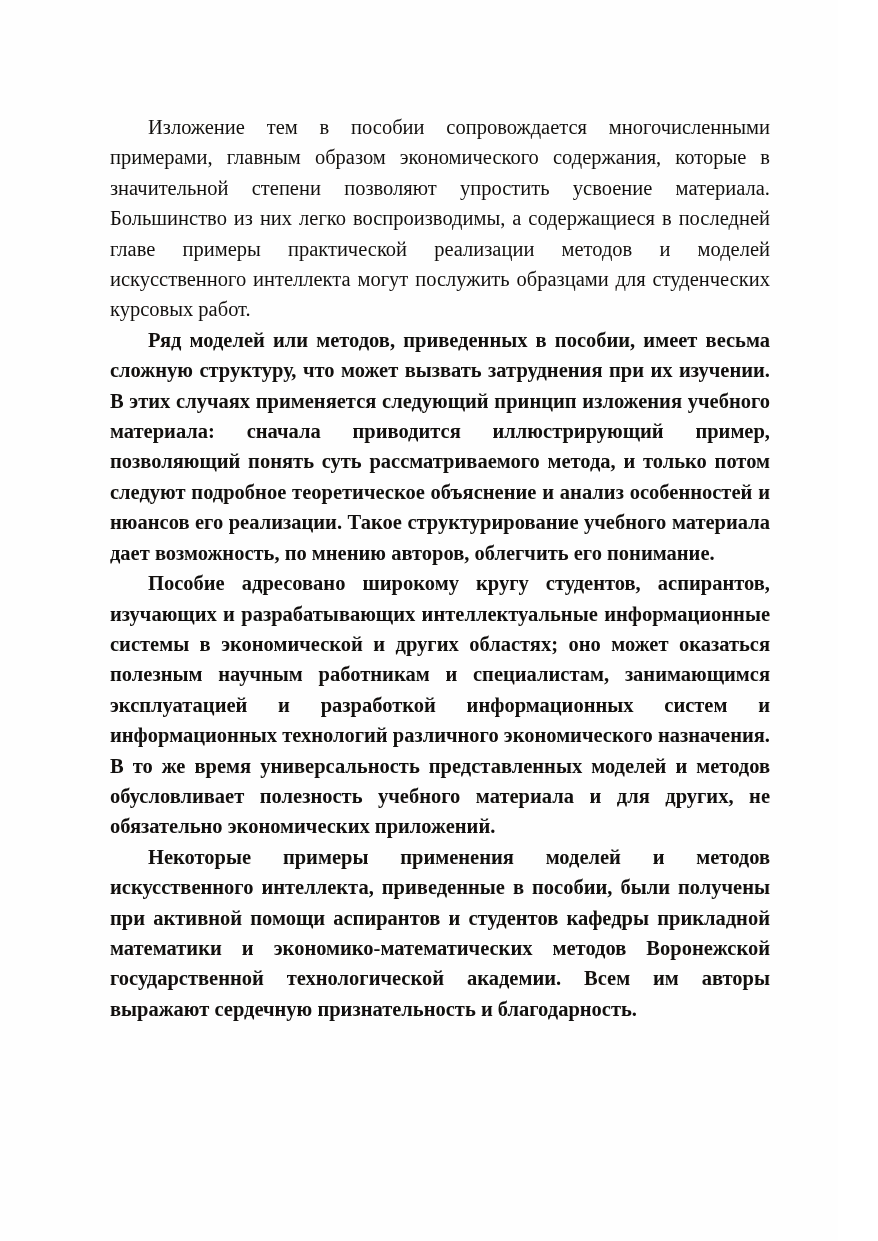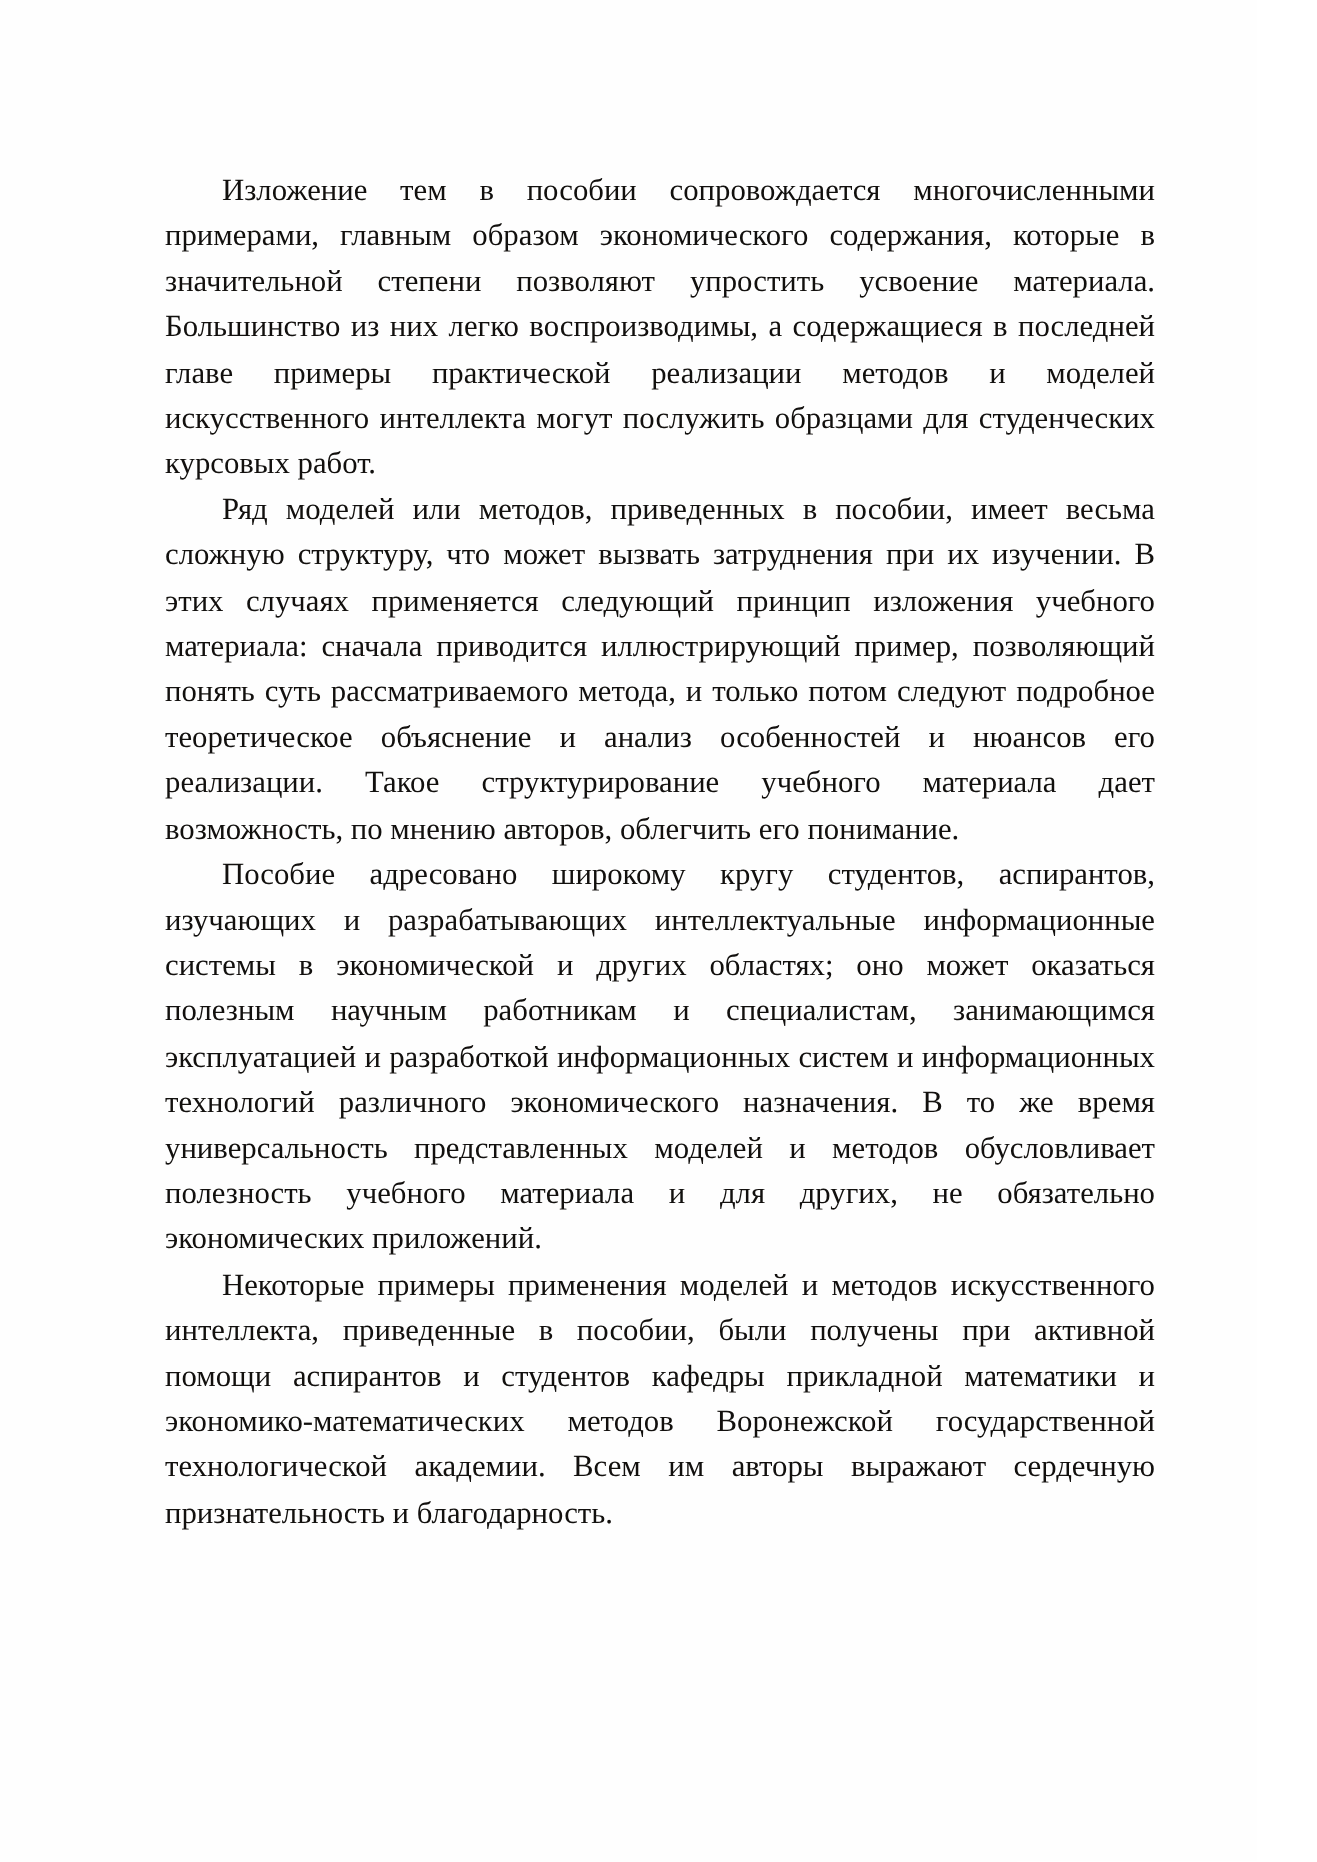--- a/index.html
+++ b/index.html
@@ -34,20 +34,21 @@
     color: #12100e;
     -webkit-font-smoothing: antialiased;
   }
   .text-block p {
     margin: 0 0 0 0;
     text-indent: 38px;
     hyphens: manual;
   }
   .text-block p + p {
     margin-top: 0;
+    font-weight: bold;
   }
 </style>
 </head>
 <body>
 
 <div class="page">
   <div class="text-block">
     <p>Изложение тем в пособии сопровождается многочисленными примерами, главным образом экономического содержания, которые в значительной степени позволяют упростить усвоение материала. Большинство из них легко воспроизводимы, а содержащиеся в последней главе примеры практической реализации методов и моделей искусственного интеллекта могут послужить образцами для студенческих курсовых работ.</p>
     <p>Ряд моделей или методов, приведенных в пособии, имеет весьма сложную структуру, что может вызвать затруднения при их изучении. В этих случаях применяется следующий принцип изложения учебного материала: сначала приводится иллюстрирующий пример, позволяющий понять суть рассматриваемого метода, и только потом следуют подробное теоретическое объяснение и анализ особенностей и нюансов его реализации. Такое структурирование учебного материала дает возможность, по мнению авторов, облегчить его понимание.</p>
     <p>Пособие адресовано широкому кругу студентов, аспирантов, изучающих и разрабатывающих интеллектуальные информационные системы в экономической и других областях; оно может оказаться полезным научным работникам и специалистам, занимающимся эксплуатацией и разработкой информационных систем и информационных технологий различного экономического назначения. В то же время универсальность представленных моделей и методов обусловливает полезность учебного материала и для других, не обязательно экономических приложений.</p>

